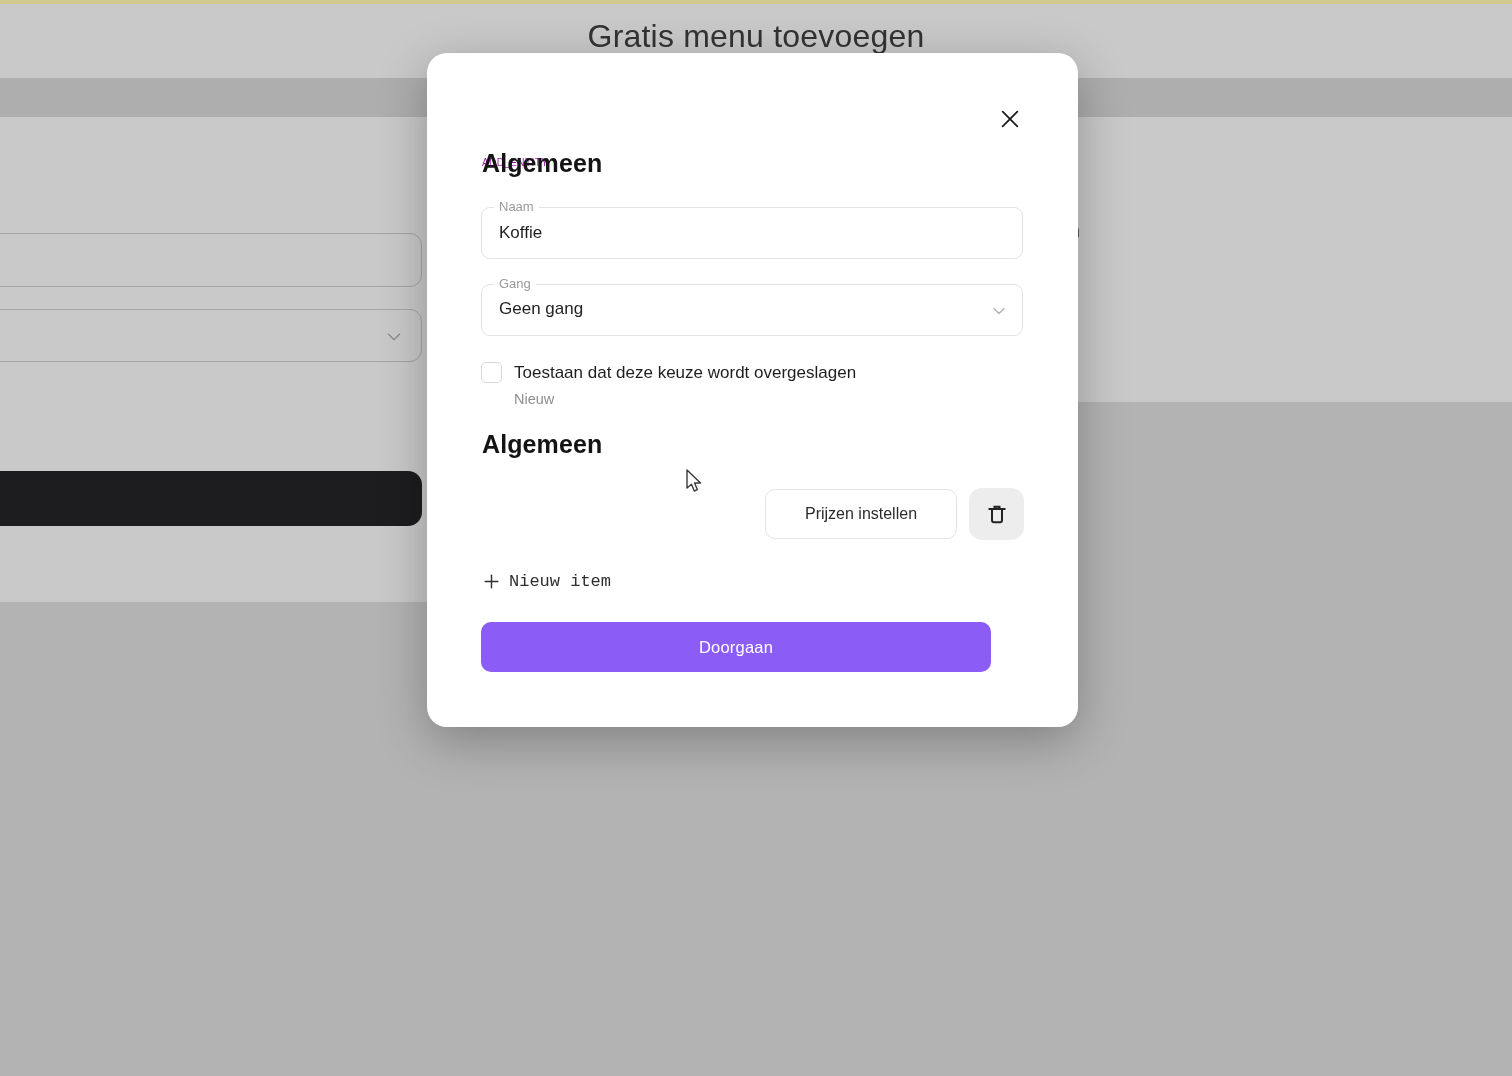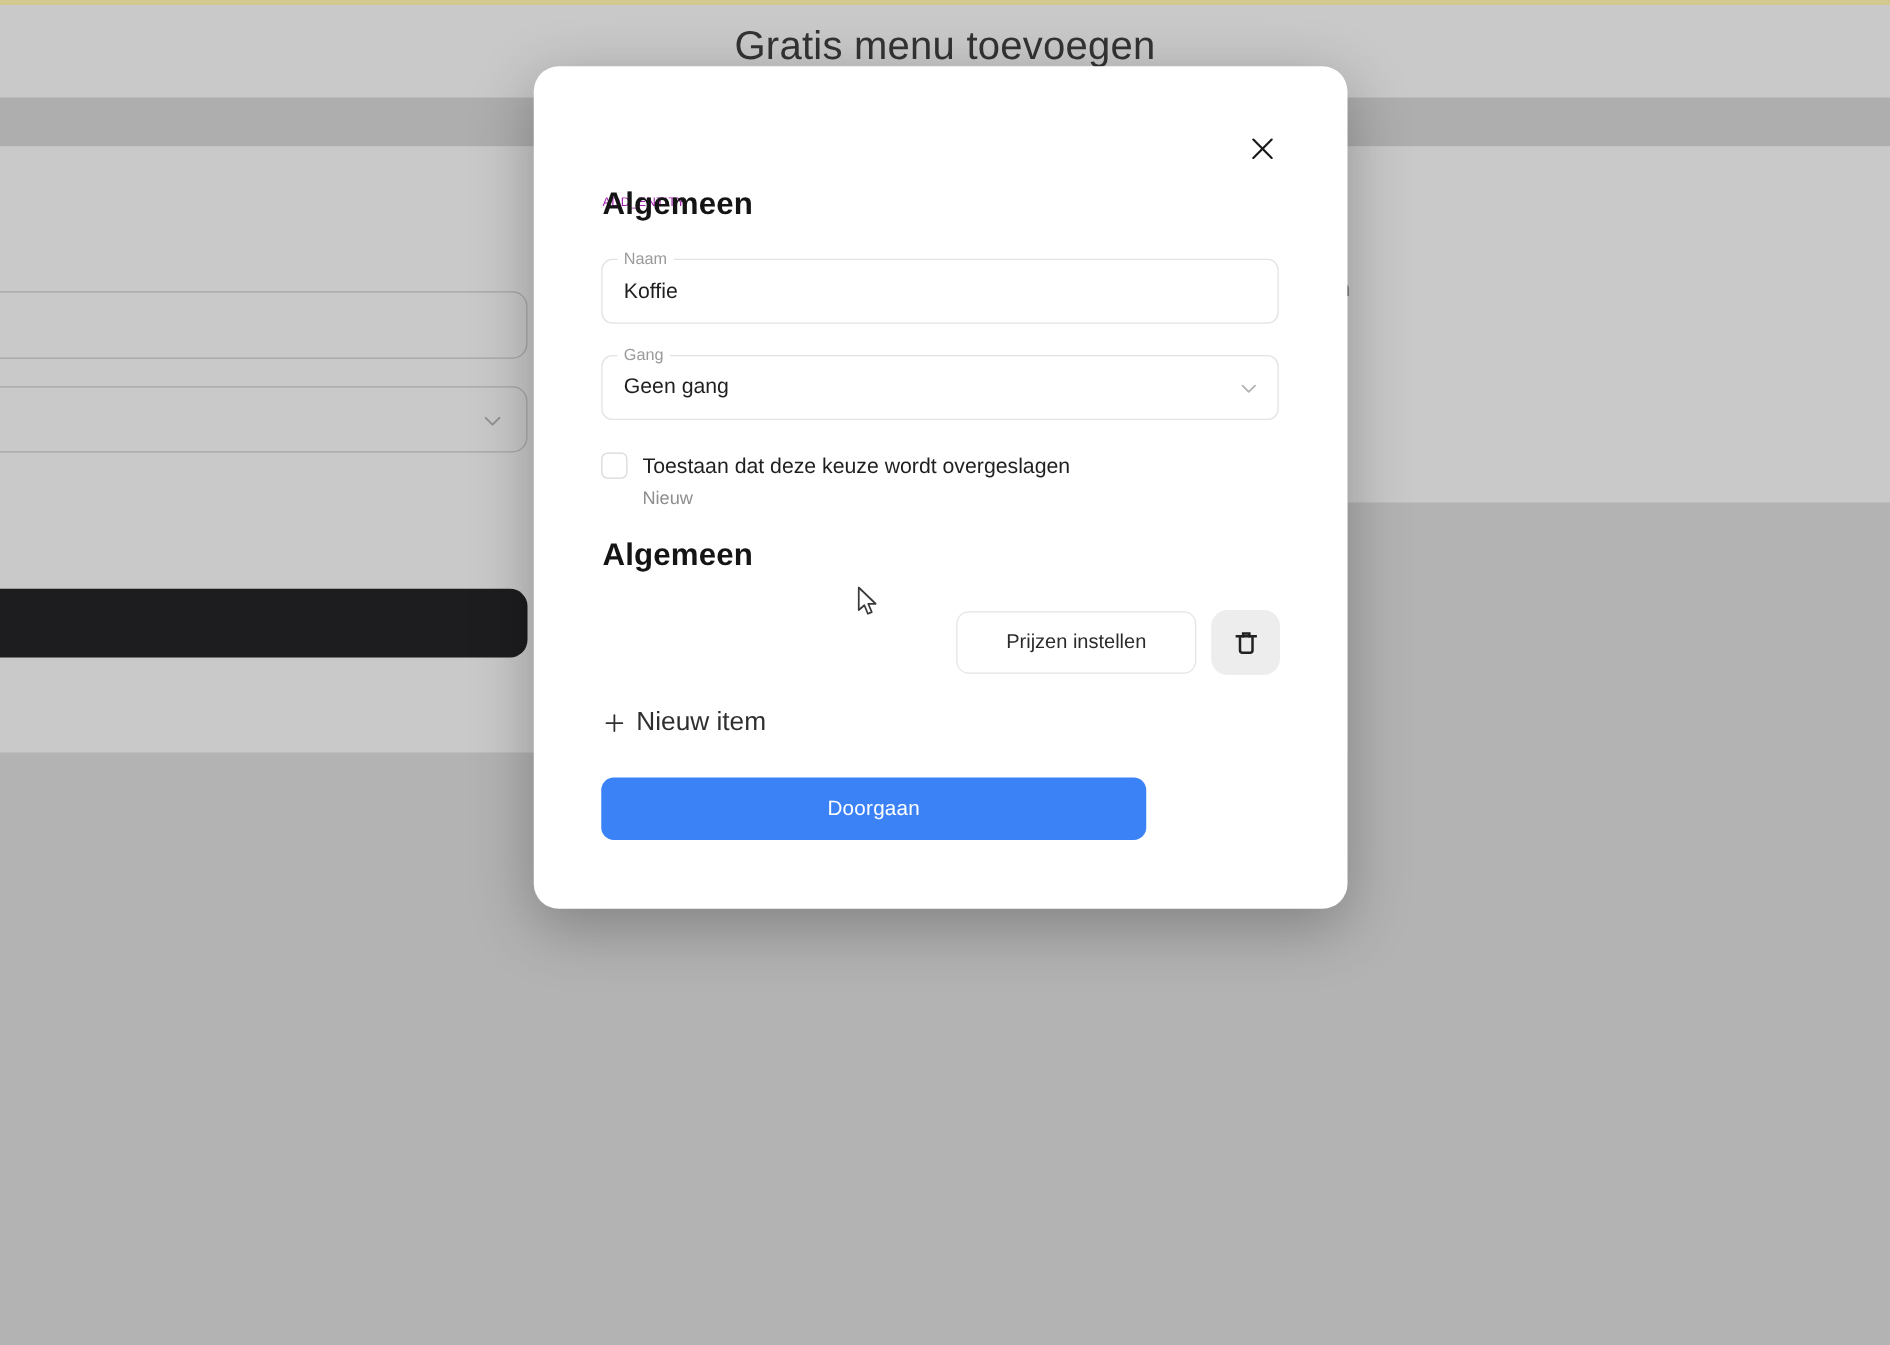--- a/index.html
+++ b/index.html
@@ -106,29 +106,29 @@
     font-family: "Liberation Sans", "DejaVu Sans", sans-serif;
   }
   .trash-button {
     position: absolute; left: 542px; top: 435px; width: 55px; height: 52px;
     border: none; border-radius: 13px; background: #ededed; cursor: pointer;
     display: flex; align-items: center; justify-content: center;
   }
 
   .add-item {
     position: absolute; left: 55px; top: 512px; height: 26px;
-    display: flex; align-items: center; gap: 8px;
+    display: flex; align-items: flex-end; gap: 8px;
     background: transparent; border: none; cursor: pointer;
-    font-size: 21px; font-weight: 500; color: #2f2f2f;
-    font-family: Liberation Sans, sans-serif;
+    font-size: 17px; font-weight: 500; color: #2f2f2f;
+    font-family: Liberation Mono, monospace;
   }
 
   .continue-button {
-    position: absolute; left: 54px; top: 569px; width: 436px; height: 50px;
-    background: #3b82f6; color: #ffffff; border: none; border-radius: 10px;
+    position: absolute; left: 54px; top: 569px; width: 510px; height: 50px;
+    background: #8b5cf6; color: #ffffff; border: none; border-radius: 10px;
     font-size: 16.5px; font-weight: 500; letter-spacing: 0.2px; cursor: pointer;
     font-family: "Liberation Sans", "DejaVu Sans", sans-serif;
   }
 
   .cursor { position: absolute; left: 685px; top: 469px; pointer-events: none; z-index: 50; }
 </style>
 </head>
 <body>
 
 <div class="stage">

